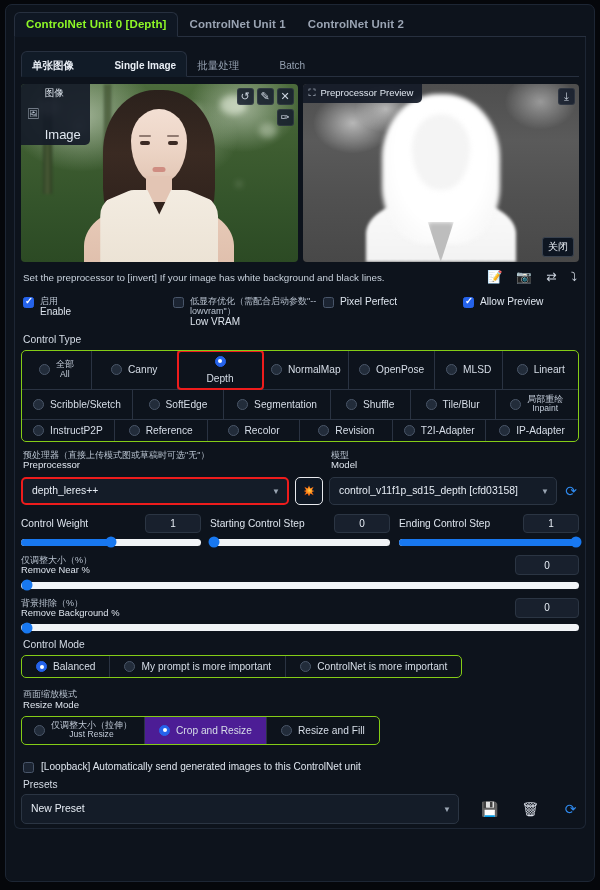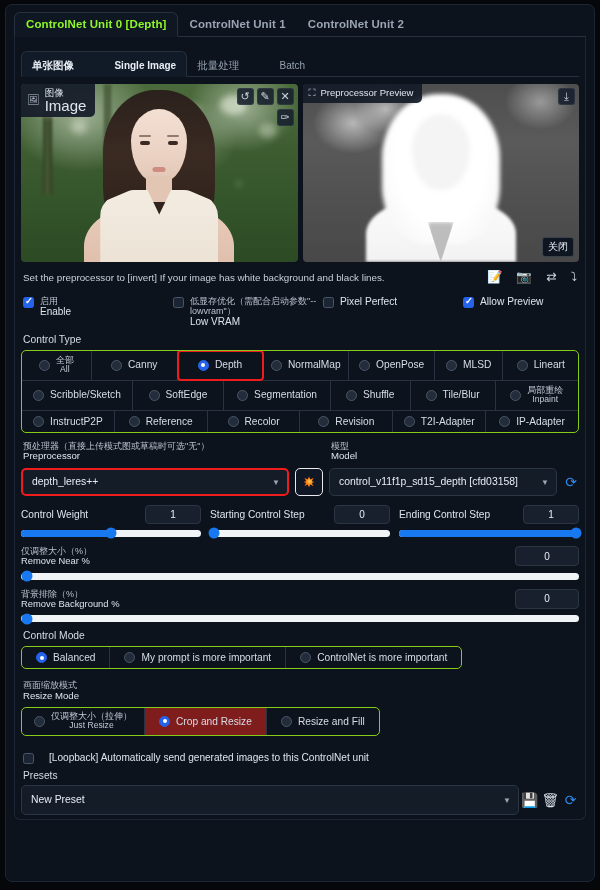--- a/index.html
+++ b/index.html
@@ -49,21 +49,21 @@
 
   .badge {
     position:absolute; top:0; left:0; z-index:4;
     background:rgba(20,27,40,.93); color:#dfe6ef;
     font-size:9.5px; padding:4px 9px 4px 6px;
     display:flex; align-items:center; gap:5px; line-height:1.05;
     border-radius:0 0 5px 0;
   }
   .badge .bicon { font-size:10px; color:#b9c3d1; }
   .badge .cn { font-size:9.5px; display:block; }
-  .badge .en { font-size:15px; display:block; }
+  .badge .en { font-size:13px; display:block;margin-top:30px; }
   .badge.single .tx { line-height:1.0 }
 
   .ibtns { position:absolute; top:4px; right:4px; z-index:4; display:flex; gap:3px; }
   .ibtn {
     width:17px; height:17px; border-radius:3px; background:rgba(22,30,44,.88);
     display:flex; align-items:center; justify-content:center;
     color:#cfd7e2; font-size:11px; cursor:pointer; border:1px solid rgba(255,255,255,.07);
   }
   .ibtn2 { position:absolute; top:25px; right:4px; z-index:4; }
   .closebtn {
@@ -148,21 +148,21 @@
   .rrow { display:flex; }
   .rrow + .rrow { border-top:1px solid #2a3342; }
   .ritem { display:flex; align-items:center; justify-content:center; gap:6px; padding:5px 6px; font-size:10.2px; color:#d6dde7; cursor:pointer; flex:1; border-right:1px solid #2a3342; line-height:1.08; }
   .ritem:last-child { border-right:none; }
   .radio { width:11px; height:11px; border-radius:50%; background:#222c3a; border:1px solid #4a5668; flex:none; }
   .radio.on { background:#2563eb; border-color:#2563eb; position:relative; }
   .radio.on::after { content:""; position:absolute; left:2.5px; top:2.5px; width:4px; height:4px; border-radius:50%; background:#fff; }
   .ritem .two { text-align:center; }
   .ritem .two .cn { font-size:9px; color:#c2cbd8; display:block; }
   .ritem .two .en { font-size:8.6px; color:#c2cbd8; display:block; }
-  .hi-box { outline:2px solid #ee1c1c; outline-offset:-1px; border-radius:3px; }
+  .hi-box { outline:2px solid #ee1c1c; outline-offset:-1px; border-radius:3px;flex-direction:column; }
 
   
   .dd-row { display:flex; align-items:center; gap:6px; margin-top:3px; }
   .dd { position:relative; background:#141c28; border:1px solid #2b3543; border-radius:5px; height:28px; display:flex; align-items:center; padding:0 20px 0 9px; font-size:10.4px; color:#e6ecf4; cursor:pointer; }
   .dd .caret { position:absolute; right:7px; top:50%; transform:translateY(-50%); color:#9aa5b3; font-size:8px; }
   .dd.prep { flex:0 0 268px; }
   .dd.model { flex:1; }
   .dd.red { border:2px solid #ee1c1c; }
   .run-btn { width:28px; height:28px; border-radius:5px; background:#0f1824; border:1px solid #e8eaee; display:flex; align-items:center; justify-content:center; cursor:pointer; flex:none; }
   .run-core { width:11px; height:11px; background:radial-gradient(circle,#ffd24a 0%,#ff7b14 45%,#e03a05 100%); clip-path:polygon(50% 0,62% 28%,92% 12%,76% 44%,100% 50%,76% 60%,92% 88%,62% 74%,50% 100%,38% 74%,8% 88%,24% 60%,0 50%,24% 44%,8% 12%,38% 28%); }
@@ -180,26 +180,26 @@
 
   
   .fslider { margin-top:9px; }
   .fhead { display:flex; align-items:center; justify-content:space-between; }
   .fhead .nm { font-size:10.2px; color:#dce3ec; line-height:1.12 }
   .fhead .nm .cn { font-size:9px; color:#b9c3d0; display:block }
   .fhead .nm .en { font-size:9.4px; color:#dce3ec; display:block }
   .fhead .numbox { min-width:64px; height:20px; }
 
   
-  .loop { display:flex; align-items:center; gap:15px; margin-top:12px; padding:0 2px; cursor:pointer; }
+  .loop { display:flex; align-items:center; gap:7px; margin-top:12px; padding:0 2px; cursor:pointer; }
   .loop .t { font-size:10.1px; color:#dde4ed; }
 
   
   .presets-lbl { font-size:10.2px; color:#d5dce6; margin:6px 2px 4px 2px; }
-  .preset-row { display:flex; align-items:center; gap:3px;justify-content:space-between; }
+  .preset-row { display:flex; align-items:center; gap:23px;justify-content:space-between; }
   .preset-dd { flex:1; height:30px; }
   .picon { width:17px; height:17px; display:flex; align-items:center; justify-content:center; font-size:14px; cursor:pointer; }
 </style>
 </head>
 <body>
 
 <div class="app">
 <div class="panel">
 
   <div class="unit-tabs">
@@ -527,21 +527,21 @@
     </div>
     <div class="radio-grid" style="display:inline-block">
       <div class="rrow">
         <div class="ritem" style="flex:none;padding:4px 12px">
           <span class="radio"></span>
           <span class="two">
                 <span class="cn">仅调整大小（拉伸）</span>
                 <span class="en">Just Resize</span>
               </span>
         </div>
-        <div class="ritem" style="flex:none;padding:4px 14px;background:#7f1d1d">
+        <div class="ritem" style="flex:none;padding:4px 14px;background:#4c1d95">
           <span class="radio on"></span>
           <span>Crop and Resize</span>
         </div>
         <div class="ritem" style="flex:none;padding:4px 14px">
           <span class="radio"></span>
           <span>Resize and Fill</span>
         </div>
       </div>
     </div>
 

